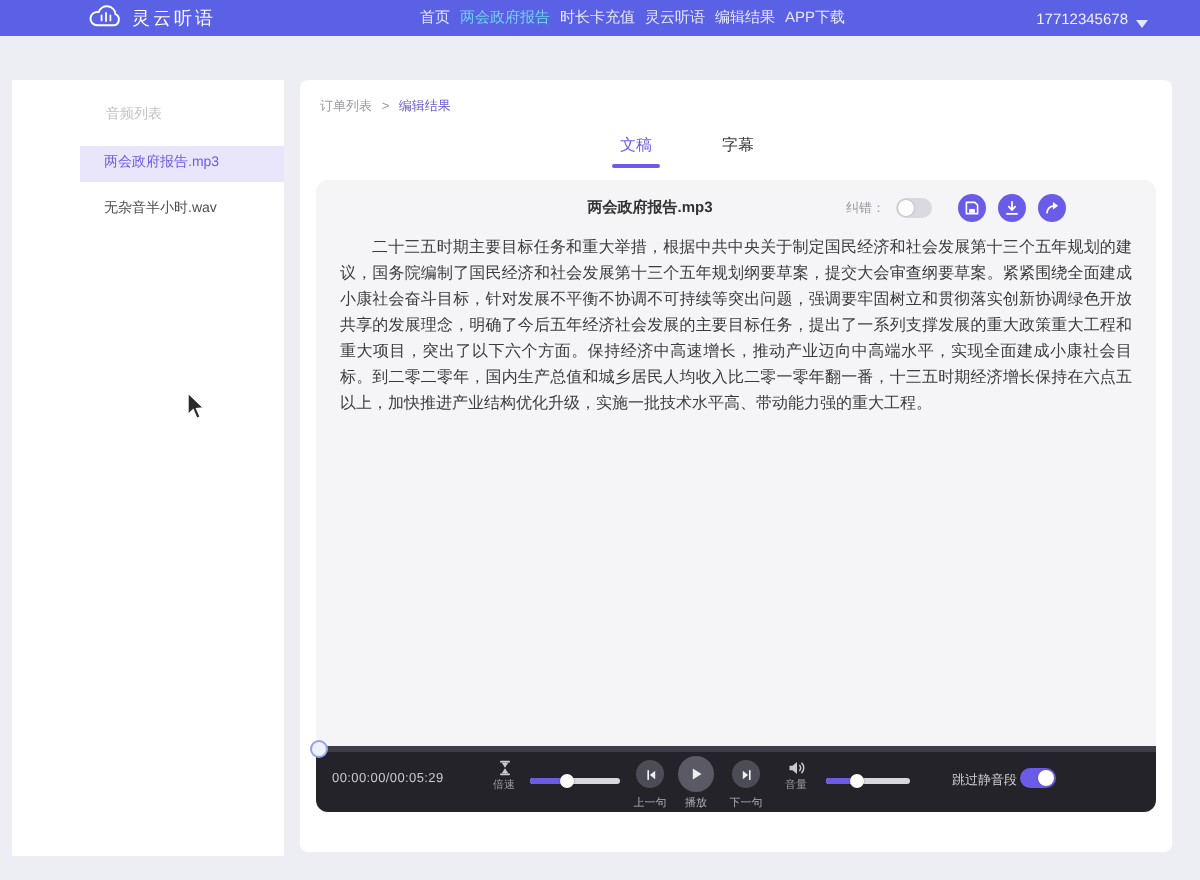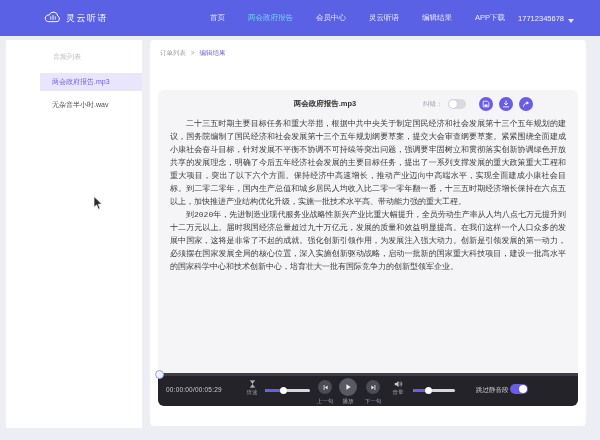--- a/index.html
+++ b/index.html
@@ -1,24 +1,24 @@
 <!DOCTYPE html>
 <html><head>
 <meta charset="utf-8">
 <style>
   * { box-sizing: border-box; margin: 0; padding: 0; }
   html,body { width:600px; height:440px; overflow:hidden; }
   body { background:#eceef3; font-family:"Liberation Sans",sans-serif; position:relative; }
 
   
-  .navbar { position:absolute; top:0; left:0; width:600px; height:36px; background:#5a61e4;
+  .navbar { position:absolute; top:0; left:0; width:600px; height:18px; background:#5a61e4;
             display:flex; align-items:center; z-index:5; }
   .logo { display:flex; align-items:center; gap:4px; margin-left:44px; color:#ffffff;
           font-size:9px; letter-spacing:1.5px; white-space:nowrap; }
-  .nav-menu { display:flex; gap:23px; margin-left:102px; align-items:center; }
+  .nav-menu { display:flex; gap:5px; margin-left:102px; align-items:center; }
   .nav-item { font-size:7.5px; color:#e6e8ff; white-space:nowrap; cursor:pointer; }
   .nav-item.active { color:#6fd2f1; }
   .account { margin-left:auto; margin-right:26px; display:flex; align-items:flex-end; gap:4px;
              color:#f0f1ff; font-size:7.5px; }
   .caret-down { width:0; height:0; border-left:3px solid transparent; border-right:3px solid transparent;
                 border-top:4px solid #e6e8ff; }
 
   
   .sidebar { position:absolute; left:6px; top:40px; width:136px; height:388px; background:#ffffff; }
   .sidebar-title { margin:12px 0 11px 47px; font-size:7px; color:#c3c3ca; }
@@ -55,21 +55,21 @@
   .toggle.on { background:#6b5ce7; }
   .toggle.on .knob { left:auto; right:1px; }
 
   .round-btn { position:absolute; top:7px; width:14px; height:14px; border-radius:50%;
                background:#6b5ce7; display:flex; align-items:center; justify-content:center;
                cursor:pointer; }
   .round-btn svg { display:block; }
 
   .doc { position:absolute; left:12px; right:12px; top:27px; font-size:8px; line-height:13px;
          color:#3c3c3c; text-align:justify; }
-  .doc p { text-indent:2em;font-family:Liberation Mono, monospace; }
+  .doc p { text-indent:2em; }
 
   
   .player { position:absolute; left:0; right:0; bottom:0; height:33px; background:#232329;
             border-radius:0 0 6px 6px; }
   .progress-track { position:absolute; top:0; left:0; right:0; height:3px; background:#3d3d47;
                     cursor:pointer; }
   .progress-fill { height:100%; background:#6b5ce7; }
   .progress-knob { position:absolute; top:-3px; width:9px; height:9px; border-radius:50%;
                    background:#eef0fc; border:1.5px solid #98a1ea; cursor:grab; }
   .p-time { position:absolute; left:8px; top:13px; font-size:6.5px; color:#c9c9cf; letter-spacing:.2px; }
@@ -108,21 +108,21 @@
       <svg width="18" height="14" viewBox="0 0 22 17">
         <path d="M5.8 14.2a4.1 4.1 0 1 1 .7-8.1A5.3 5.3 0 0 1 16.8 7.4a3.6 3.6 0 0 1-.9 6.8z" fill="none" stroke="#ffffff" stroke-width="1.2" stroke-linejoin="round"></path>
         <path d="M8.3 8.2v3 M11 6.6v5 M13.7 8.2v3" stroke="#ffffff" stroke-width="1.1" stroke-linecap="round"></path>
       </svg>
     </span>
     <span>灵云听语</span>
   </div>
   <nav class="nav-menu">
     <span class="nav-item">首页</span>
     <span class="nav-item active">两会政府报告</span>
-    <span class="nav-item">会员中心</span>
+    <span class="nav-item">时长卡充值</span>
     <span class="nav-item">灵云听语</span>
     <span class="nav-item">编辑结果</span>
     <span class="nav-item">APP下载</span>
   </nav>
   <div class="account">
     <span>17712345678</span>
     <span class="caret-down"></span>
   </div>
 </header>
 
@@ -133,20 +133,30 @@
 </aside>
 
 <main class="card">
 
   <div class="breadcrumb">
     <span>订单列表</span>
     <span class="sep">&gt;</span>
     <span class="current">编辑结果</span>
   </div>
 
+  <div class="tabs">
+    <div class="tab active">
+      <span>文稿</span>
+      <span class="underline"></span>
+    </div>
+    <div class="tab">
+      <span>字幕</span>
+      
+    </div>
+  </div>
 
   <section class="panel">
 
     <div class="panel-title">两会政府报告.mp3</div>
 
     <span class="correction-label">纠错：</span>
     <div class="toggle correction-toggle">
       <span class="knob"></span>
     </div>
 
@@ -164,21 +174,20 @@
     </div>
     <div class="round-btn" style="left:361px;">
       <svg width="8" height="8" viewBox="0 0 10 10">
         <path d="M1.8 8.4c.3-3 2.2-4.6 4.6-4.7" fill="none" stroke="#ffffff" stroke-width="1.1"></path>
         <path d="M5.6 1.2l3.2 2.4-3.2 2.4z" fill="#ffffff"></path>
       </svg>
     </div>
 
     <div class="doc">
       <p>二十三五时期主要目标任务和重大举措，根据中共中央关于制定国民经济和社会发展第十三个五年规划的建议，国务院编制了国民经济和社会发展第十三个五年规划纲要草案，提交大会审查纲要草案。紧紧围绕全面建成小康社会奋斗目标，针对发展不平衡不协调不可持续等突出问题，强调要牢固树立和贯彻落实创新协调绿色开放共享的发展理念，明确了今后五年经济社会发展的主要目标任务，提出了一系列支撑发展的重大政策重大工程和重大项目，突出了以下六个方面。保持经济中高速增长，推动产业迈向中高端水平，实现全面建成小康社会目标。到二零二零年，国内生产总值和城乡居民人均收入比二零一零年翻一番，十三五时期经济增长保持在六点五以上，加快推进产业结构优化升级，实施一批技术水平高、带动能力强的重大工程。</p>
-      <p>到2020年，先进制造业现代服务业战略性新兴产业比重大幅提升，全员劳动生产率从人均八点七万元提升到十二万元以上。届时我国经济总量超过九十万亿元，发展的质量和效益明显提高。在我们这样一个人口众多的发展中国家，这将是非常了不起的成就。强化创新引领作用，为发展注入强大动力。创新是引领发展的第一动力，必须摆在国家发展全局的核心位置，深入实施创新驱动战略，启动一批新的国家重大科技项目，建设一批高水平的国家科学中心和技术创新中心，培育壮大一批有国际竞争力的创新型领军企业。</p>
     </div>
 
     <div class="player">
 
       <div class="progress-track">
         <div class="progress-fill" style="width: 0%;"></div>
         <div class="progress-knob" style="left: calc(0% - 3.5px);"></div>
       </div>
 
       <div class="p-time">00:00:00/00:05:29</div>

